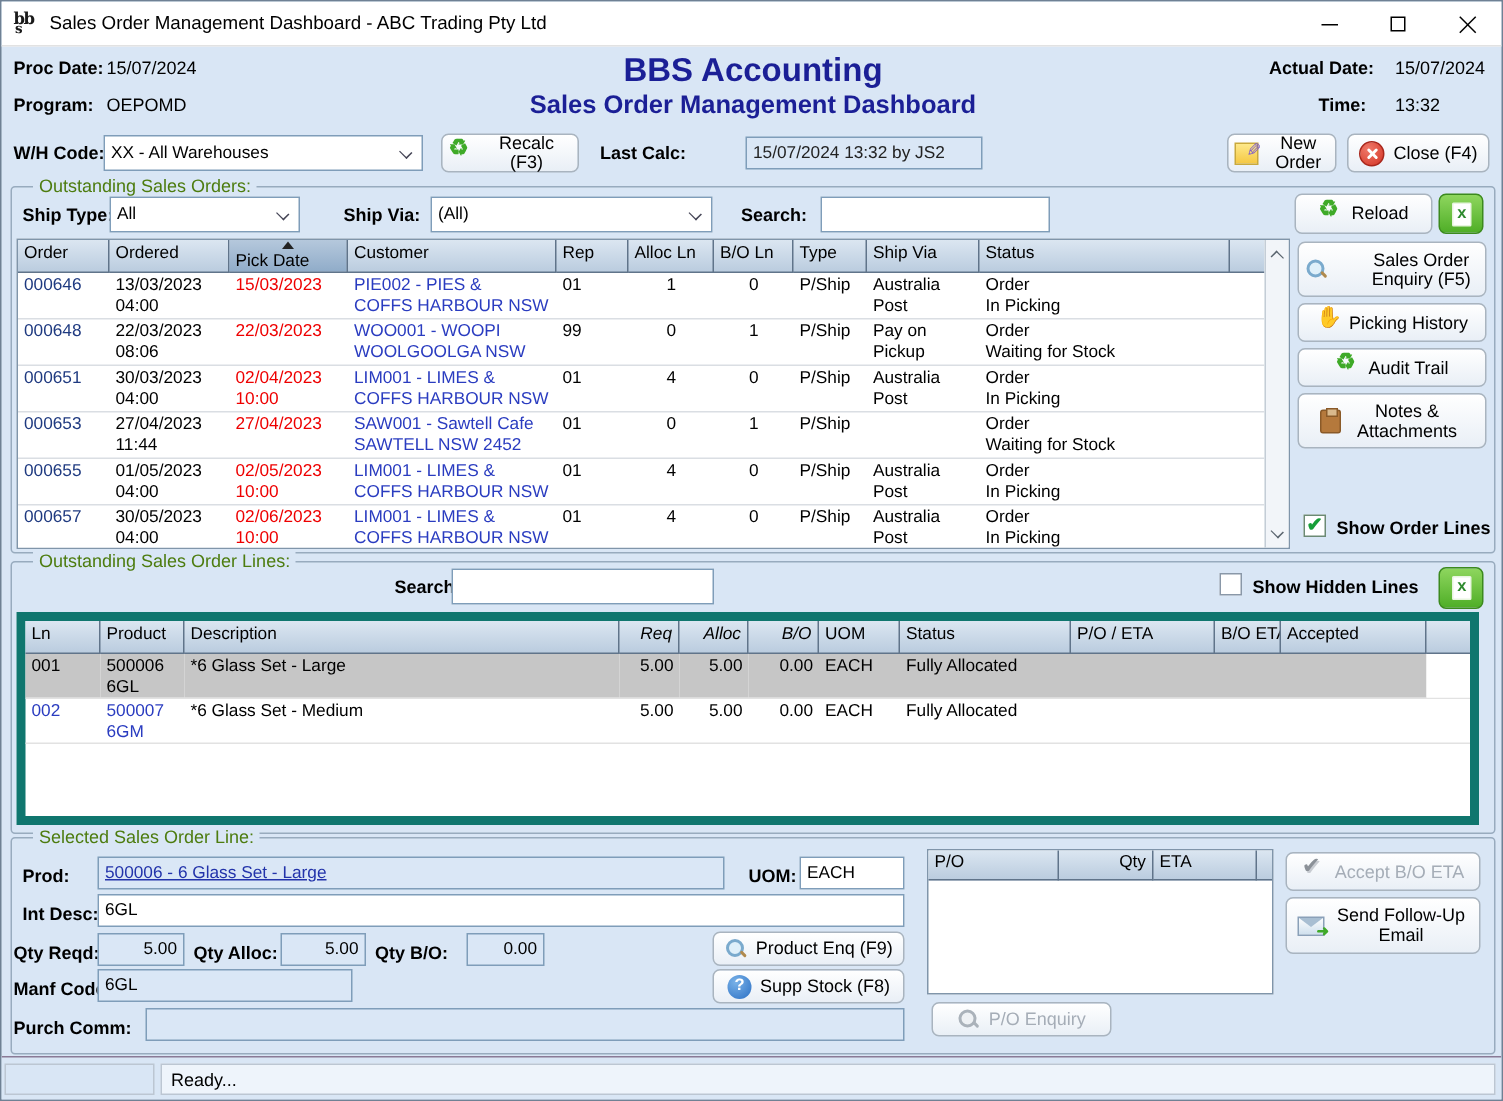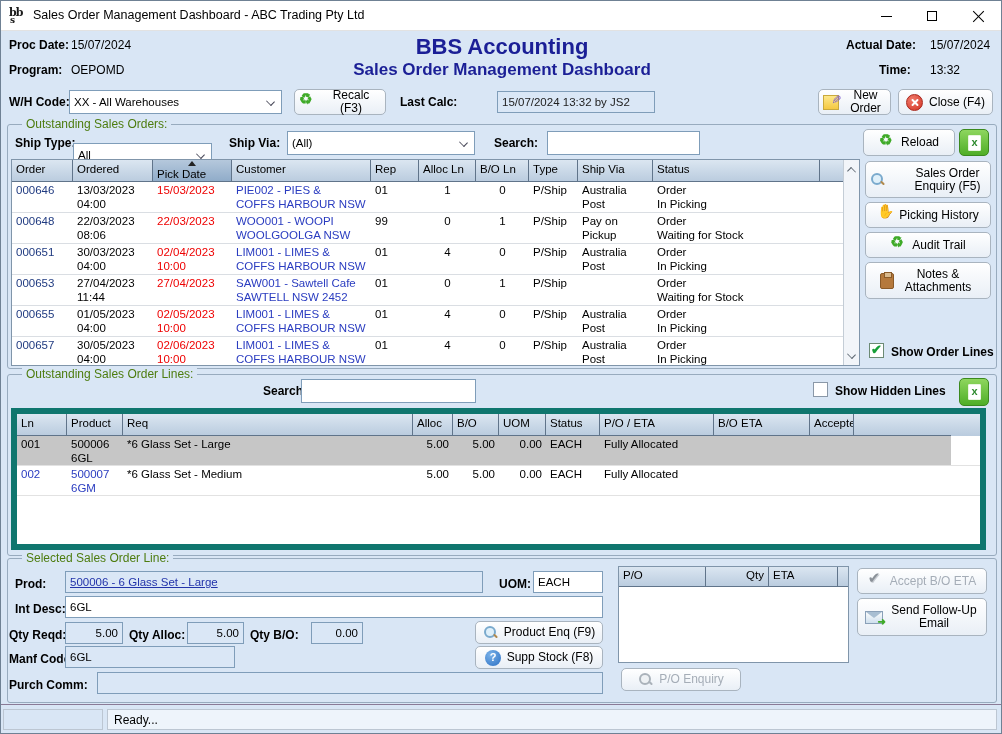--- a/index.html
+++ b/index.html
@@ -114,21 +114,21 @@
   .sb-up { top:5px; } .sb-up span { top:3px; transform:rotate(-135deg) scale(1,.8); }
   .sb-down { bottom:5px; } .sb-down span { top:0; transform:rotate(45deg) scale(1,.8); }
 
   
   .linetable { position:absolute; left:10px; top:407px; width:975px; height:142px;
                border:6px solid #0f766e; background:#fff; }
   .line-grid { display:grid; grid-template-columns:50px 56px 290px 40px 46px 47px 54px 114px 96px 44px 97px 1fr; }
   .line-head { position:absolute; left:0; top:0; right:0; height:22px; background:linear-gradient(#dbe6f1,#b9cbde); }
   .line-head > div { border-right:1px solid #60748a; border-bottom:1px solid #60748a; padding:3px 4px;
                      font-size:11.5px; white-space:nowrap; overflow:hidden; }
-  .line-head > div.hr { text-align:left; }
+  .line-head > div.hr { text-align:right;font-style:italic; }
   .line-head > div:last-child { border-right:none; }
   .line-row { position:absolute; left:0; right:0; height:30px; border-bottom:1px solid #e2e2e2; }
   .line-row > div { padding:1px 4px; font-size:11.5px; line-height:14px; white-space:pre-line; overflow:hidden; }
   .line-row.selected > div { background:#c6c6c6; }
   .line-row.selected > div.filler { background:#fff; }
   .num-r { text-align:right; }
 
   
   .potable { position:absolute; left:617px; top:565px; width:231px; height:97px; border:1px solid #8095aa; background:#fff; }
   .po-head { display:grid; grid-template-columns:87px 63px 69px 1fr; height:20px; background:linear-gradient(#dbe6f1,#b9cbde); }
@@ -189,21 +189,21 @@
   </div>
   <div class="btn" style="left:897px;top:88px;width:95px;height:26px;">
     <span class="icon icon-redclose"></span>
     <span>Close (F4)</span>
   </div>
 
   <div class="groupbox" style="left:6px;top:123px;width:990px;height:245px;">
     <span class="groupbox-title">Outstanding Sales Orders:</span>
   </div>
   <span class="lbl" style="left:14px;top:135px;">Ship Type:</span>
-  <div class="combo" style="left:72px;top:130px;width:139px;height:24px;margin-top:12px;">
+  <div class="combo" style="left:72px;top:130px;width:127px;height:24px;">
     <span>All</span>
     <span class="chev"></span>
   </div>
   <span class="lbl" style="left:228px;top:135px;">Ship Via:</span>
   <div class="combo" style="left:286px;top:130px;width:188px;height:24px;">
     <span>(All)</span>
     <span class="chev"></span>
   </div>
   <span class="lbl" style="left:493px;top:135px;">Search:</span>
   <input class="field white" style="left: 546px; top: 130px; width: 153px; height: 24px;" value="">
@@ -372,20 +372,21 @@
   <span class="checkbox plain" style="left:812px;top:381px;"></span>
   <span class="lbl" style="left:834px;top:383px;">Show Hidden Lines</span>
   <div class="btn btn-excel" style="left:958px;top:377px;height:28px;">
     <span class="icon icon-excel"></span>
   </div>
 
   <div class="linetable">
     <div class="line-head line-grid">
       <div>Ln</div>
       <div>Product</div>
+      <div>Description</div>
       <div class="hr">Req</div>
       <div class="hr">Alloc</div>
       <div class="hr">B/O</div>
       <div>UOM</div>
       <div>Status</div>
       <div>P/O / ETA</div>
       <div>B/O ETA</div>
       <div>Accepted</div>
       <div></div>
     </div>

